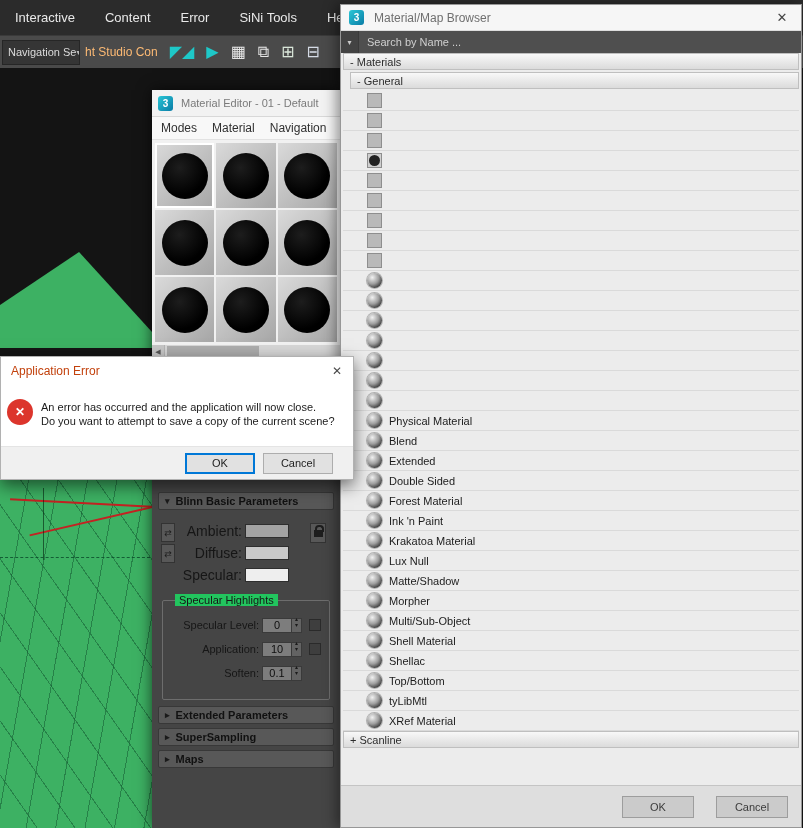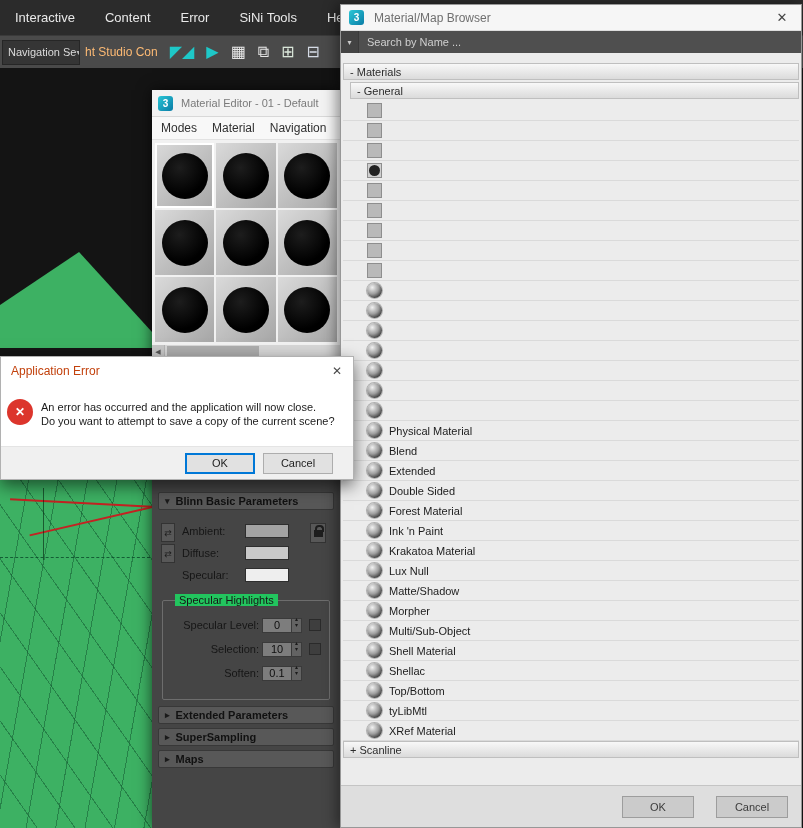--- a/index.html
+++ b/index.html
@@ -52,21 +52,21 @@
   
   #params{flex:1;background:#454545;padding:134px 4px 0;position:relative;overflow:hidden}
   .rollout{height:18px;background:#585858;border:1px solid #383838;border-radius:2px;display:flex;align-items:center;
     padding:0 6px;font-size:11px;font-weight:bold;color:#111;margin:0 2px 4px;cursor:pointer}
   .rollout .arr{margin-right:6px;font-size:9px;color:#1a1a1a}
   #color-block{position:relative;margin:10px 2px 0;height:66px;padding-left:24px}
   .sidebtns{position:absolute;left:3px;top:3px;display:flex;flex-direction:column;gap:2px}
   .sidebtn{width:14px;height:19px;background:#585858;border:1px solid #333;color:#1c1c1c;font-size:9px;
     display:flex;align-items:center;justify-content:center;cursor:pointer}
   .crow{display:flex;align-items:center;height:22px}
-  .clbl{width:60px;font-size:11px;color:#161616}
+  .clbl{width:60px;text-align:right;font-size:14px;color:#161616}
   .swatch{width:44px;height:14px;border:1px solid #2e2e2e;margin-left:3px;cursor:pointer}
   #lock-btn{position:absolute;right:8px;top:3px;width:16px;height:20px;background:#585858;border:1px solid #333;
     display:flex;align-items:center;justify-content:center;cursor:pointer}
   .padlock{width:9px;height:7px;background:#1d1d1d;position:relative}
   .padlock::before{content:"";position:absolute;left:1px;top:-5px;width:5px;height:5px;border:2px solid #1d1d1d;
     border-bottom:none;border-radius:4px 4px 0 0}
   #spec-group{margin:14px 6px 0;border:1px solid #6d6d6d;border-radius:2px;position:relative;height:100px;padding:12px 4px 0}
   #spec-group-title{position:absolute;top:-7px;left:12px;background:#22c55e;padding:0 4px;font-size:11px;color:#161616}
   .srow{display:flex;align-items:center;height:24px}
   .slbl{width:92px;text-align:right;font-size:11px;color:#161616}
@@ -83,21 +83,21 @@
     z-index:20;display:flex;flex-direction:column;box-shadow:-4px 0 12px rgba(0,0,0,.4)}
   #br-title{height:26px;background:#f6f6f6;border-bottom:1px solid #ddd;display:flex;align-items:center;padding:0 8px}
   #br-title-text{margin-left:10px;font-size:12px;color:#6f6f6f}
   #br-close{margin-left:auto;width:22px;text-align:center;font-size:13px;color:#454545;cursor:pointer}
   #br-search{height:22px;background:#4f4f4f;display:flex;align-items:center}
   #br-dd{width:18px;height:100%;background:#434343;color:#c9c9c9;font-size:8px;display:flex;align-items:center;justify-content:center;
     border-right:1px solid #3a3a3a;cursor:pointer}
   #br-search-input{flex:1;margin-left:8px;background:transparent;border:none;outline:none;font-size:11px;color:#d2d2d2;
     font-family:"Liberation Sans",sans-serif}
   #br-search-input::placeholder{color:#cfcfcf;opacity:1}
-  #br-list{flex:1;overflow:hidden;padding:10px 2px 0}
+  #br-list{flex:1;overflow:hidden;padding:0 2px 0}
   .sec-header{height:17px;background:linear-gradient(#f8f8f8,#dbdbdb);border:1px solid #bfbfbf;display:flex;align-items:center;
     padding:0 6px;font-size:11px;color:#2c2c2c;margin-bottom:2px;cursor:pointer}
   .sec-header.indent{margin-left:7px}
   .br-row{height:20px;display:flex;align-items:center;border-bottom:1px solid #dadada;padding-left:24px;cursor:pointer}
   .br-label{font-size:11px;color:#1c1c1c}
   .br-icon{width:15px;height:15px;margin-right:7px;flex:0 0 auto}
   .br-icon.square{background:#b9b9b9;border:1px solid #8e8e8e}
   .br-icon.circle-square{background:#cfcfcf;border:1px solid #8e8e8e;position:relative}
   .br-icon.circle-square::after{content:"";position:absolute;inset:1px;border-radius:50%;background:#222}
   .br-icon.sphere{border-radius:50%;background:radial-gradient(circle at 35% 30%,#f2f2f2 0%,#9e9e9e 45%,#2e2e2e 82%);
@@ -223,21 +223,21 @@
             <span class="sfield">
               <span class="sval">0</span>
               <span class="sarrs">
                 <span class="sarr-g">▴</span>
                 <span class="sarr-g">▾</span>
               </span>
             </span>
             <span class="mapbtn"></span>
           </div>
           <div class="srow">
-            <span class="slbl">Selection:</span>
+            <span class="slbl">Application:</span>
             <span class="sfield">
               <span class="sval">10</span>
               <span class="sarrs">
                 <span class="sarr-g">▴</span>
                 <span class="sarr-g">▾</span>
               </span>
             </span>
             <span class="mapbtn"></span>
           </div>
           <div class="srow">

